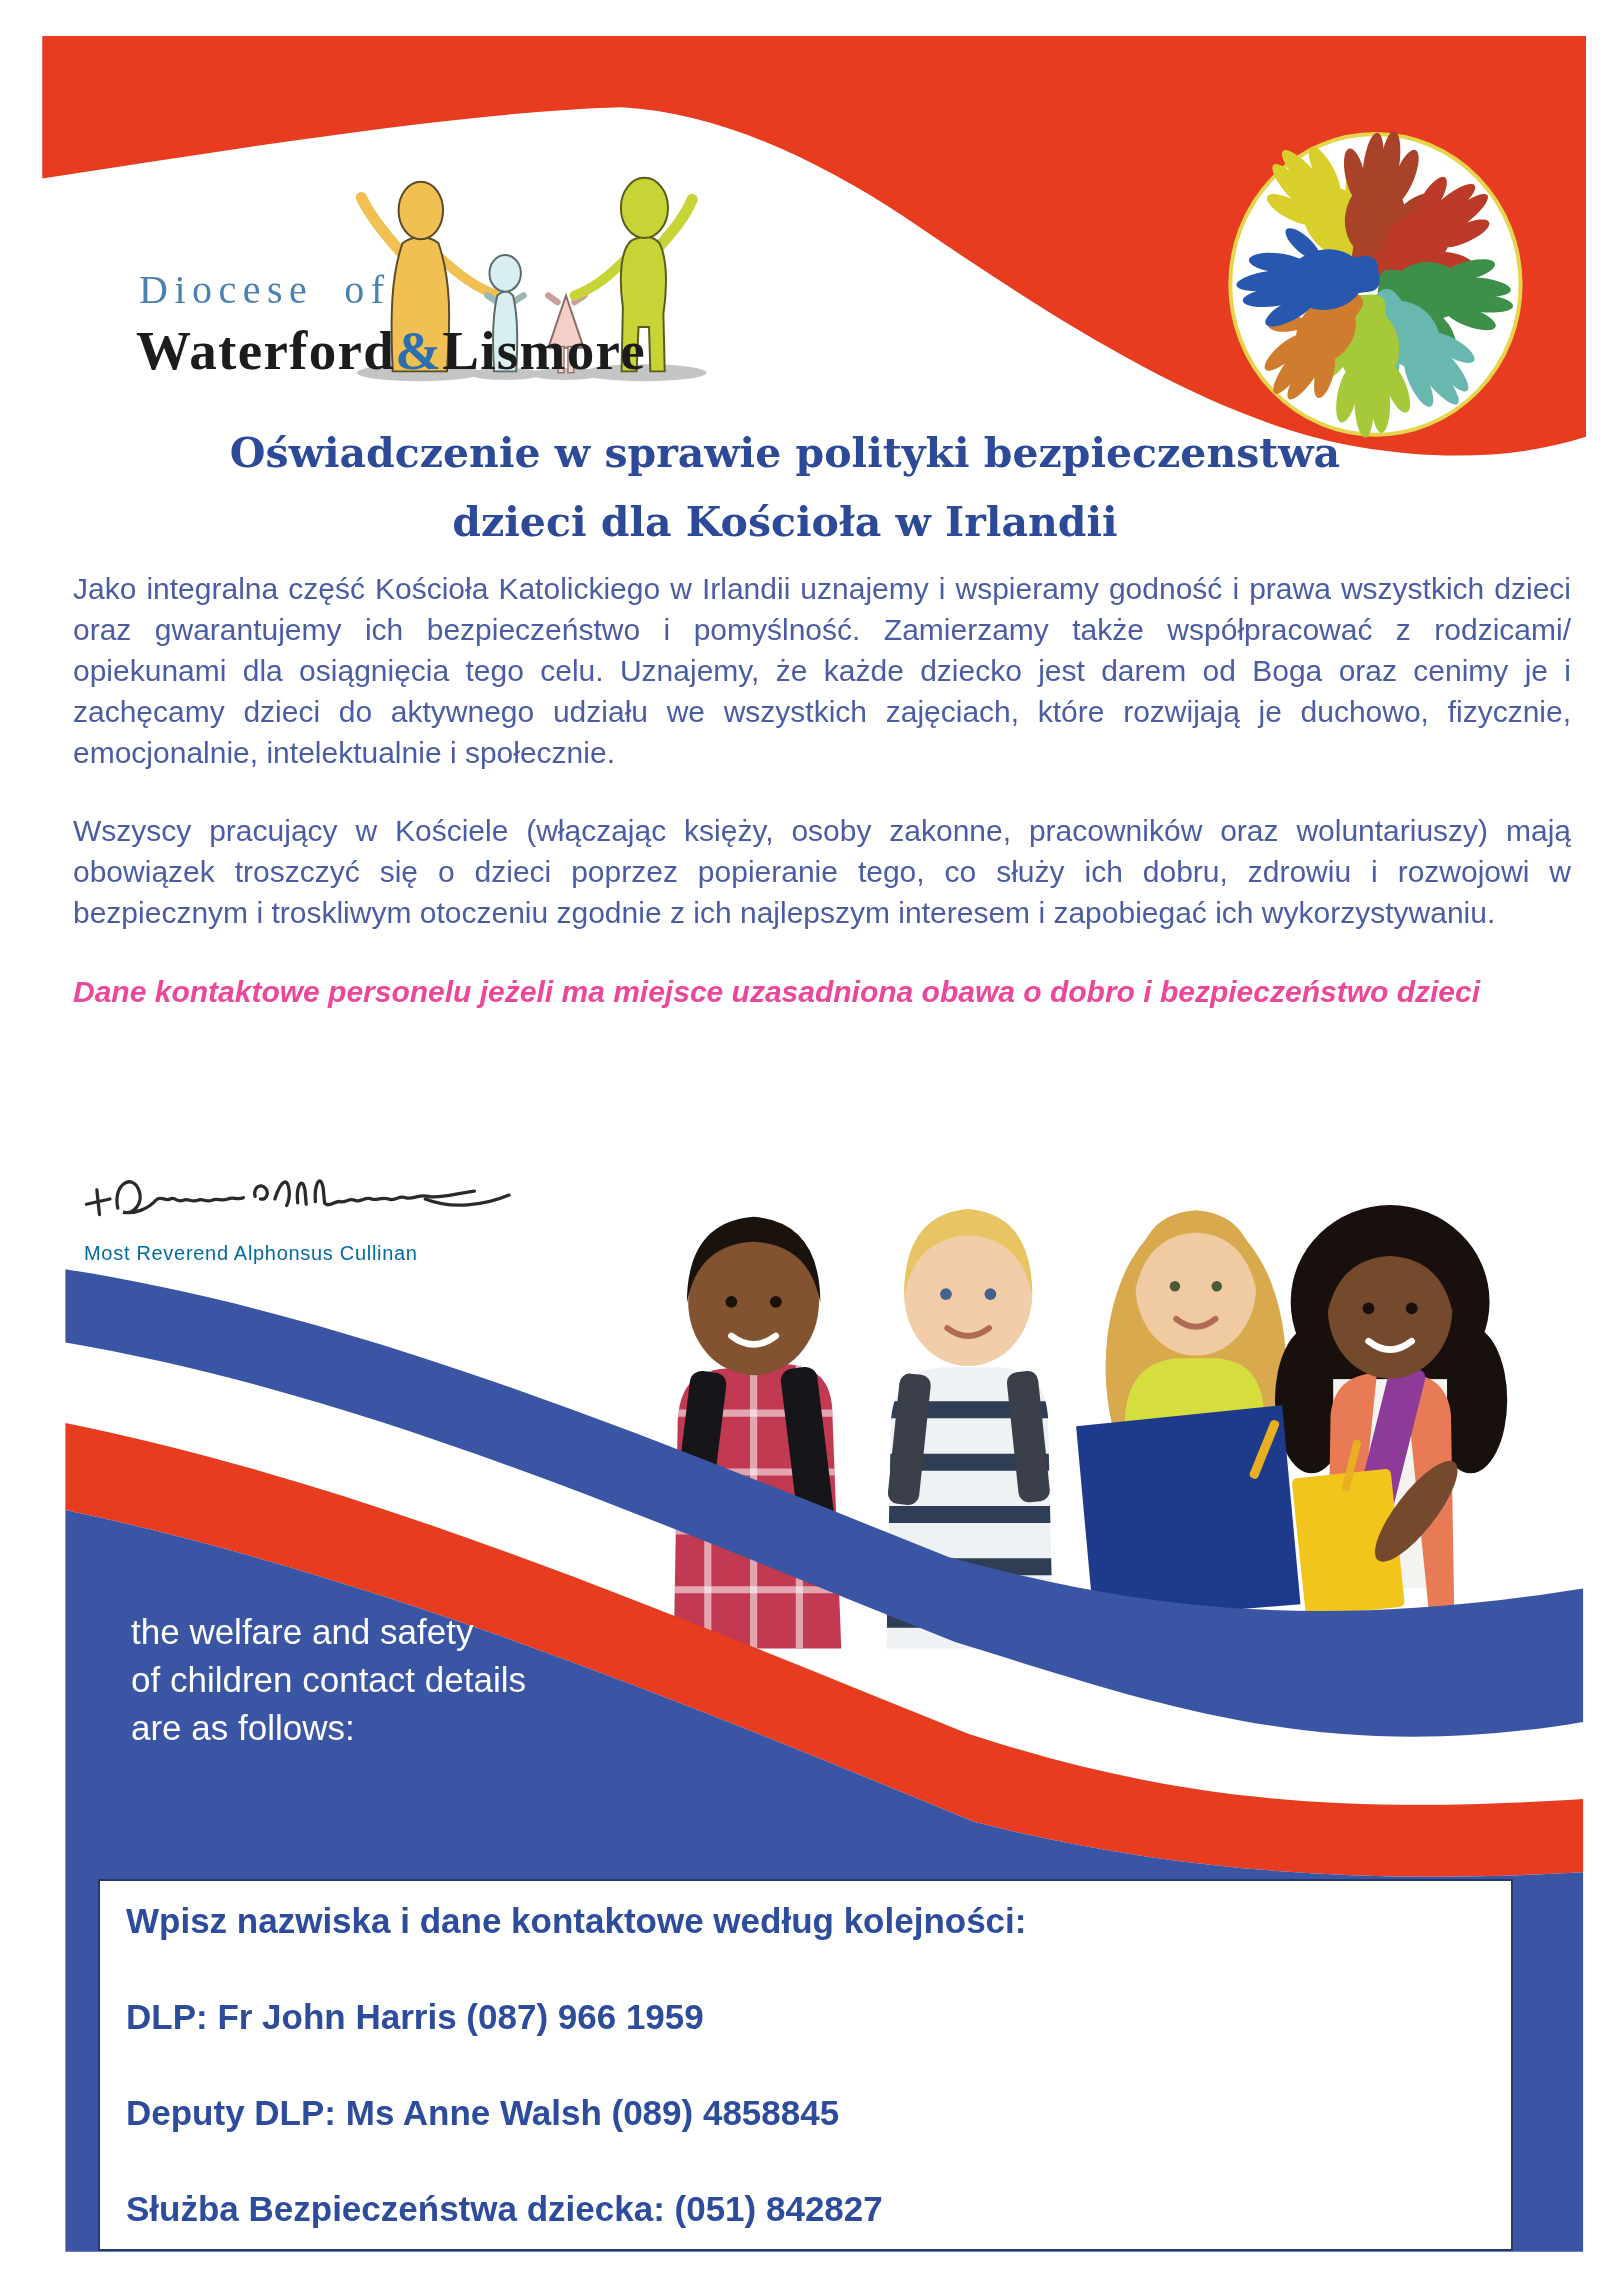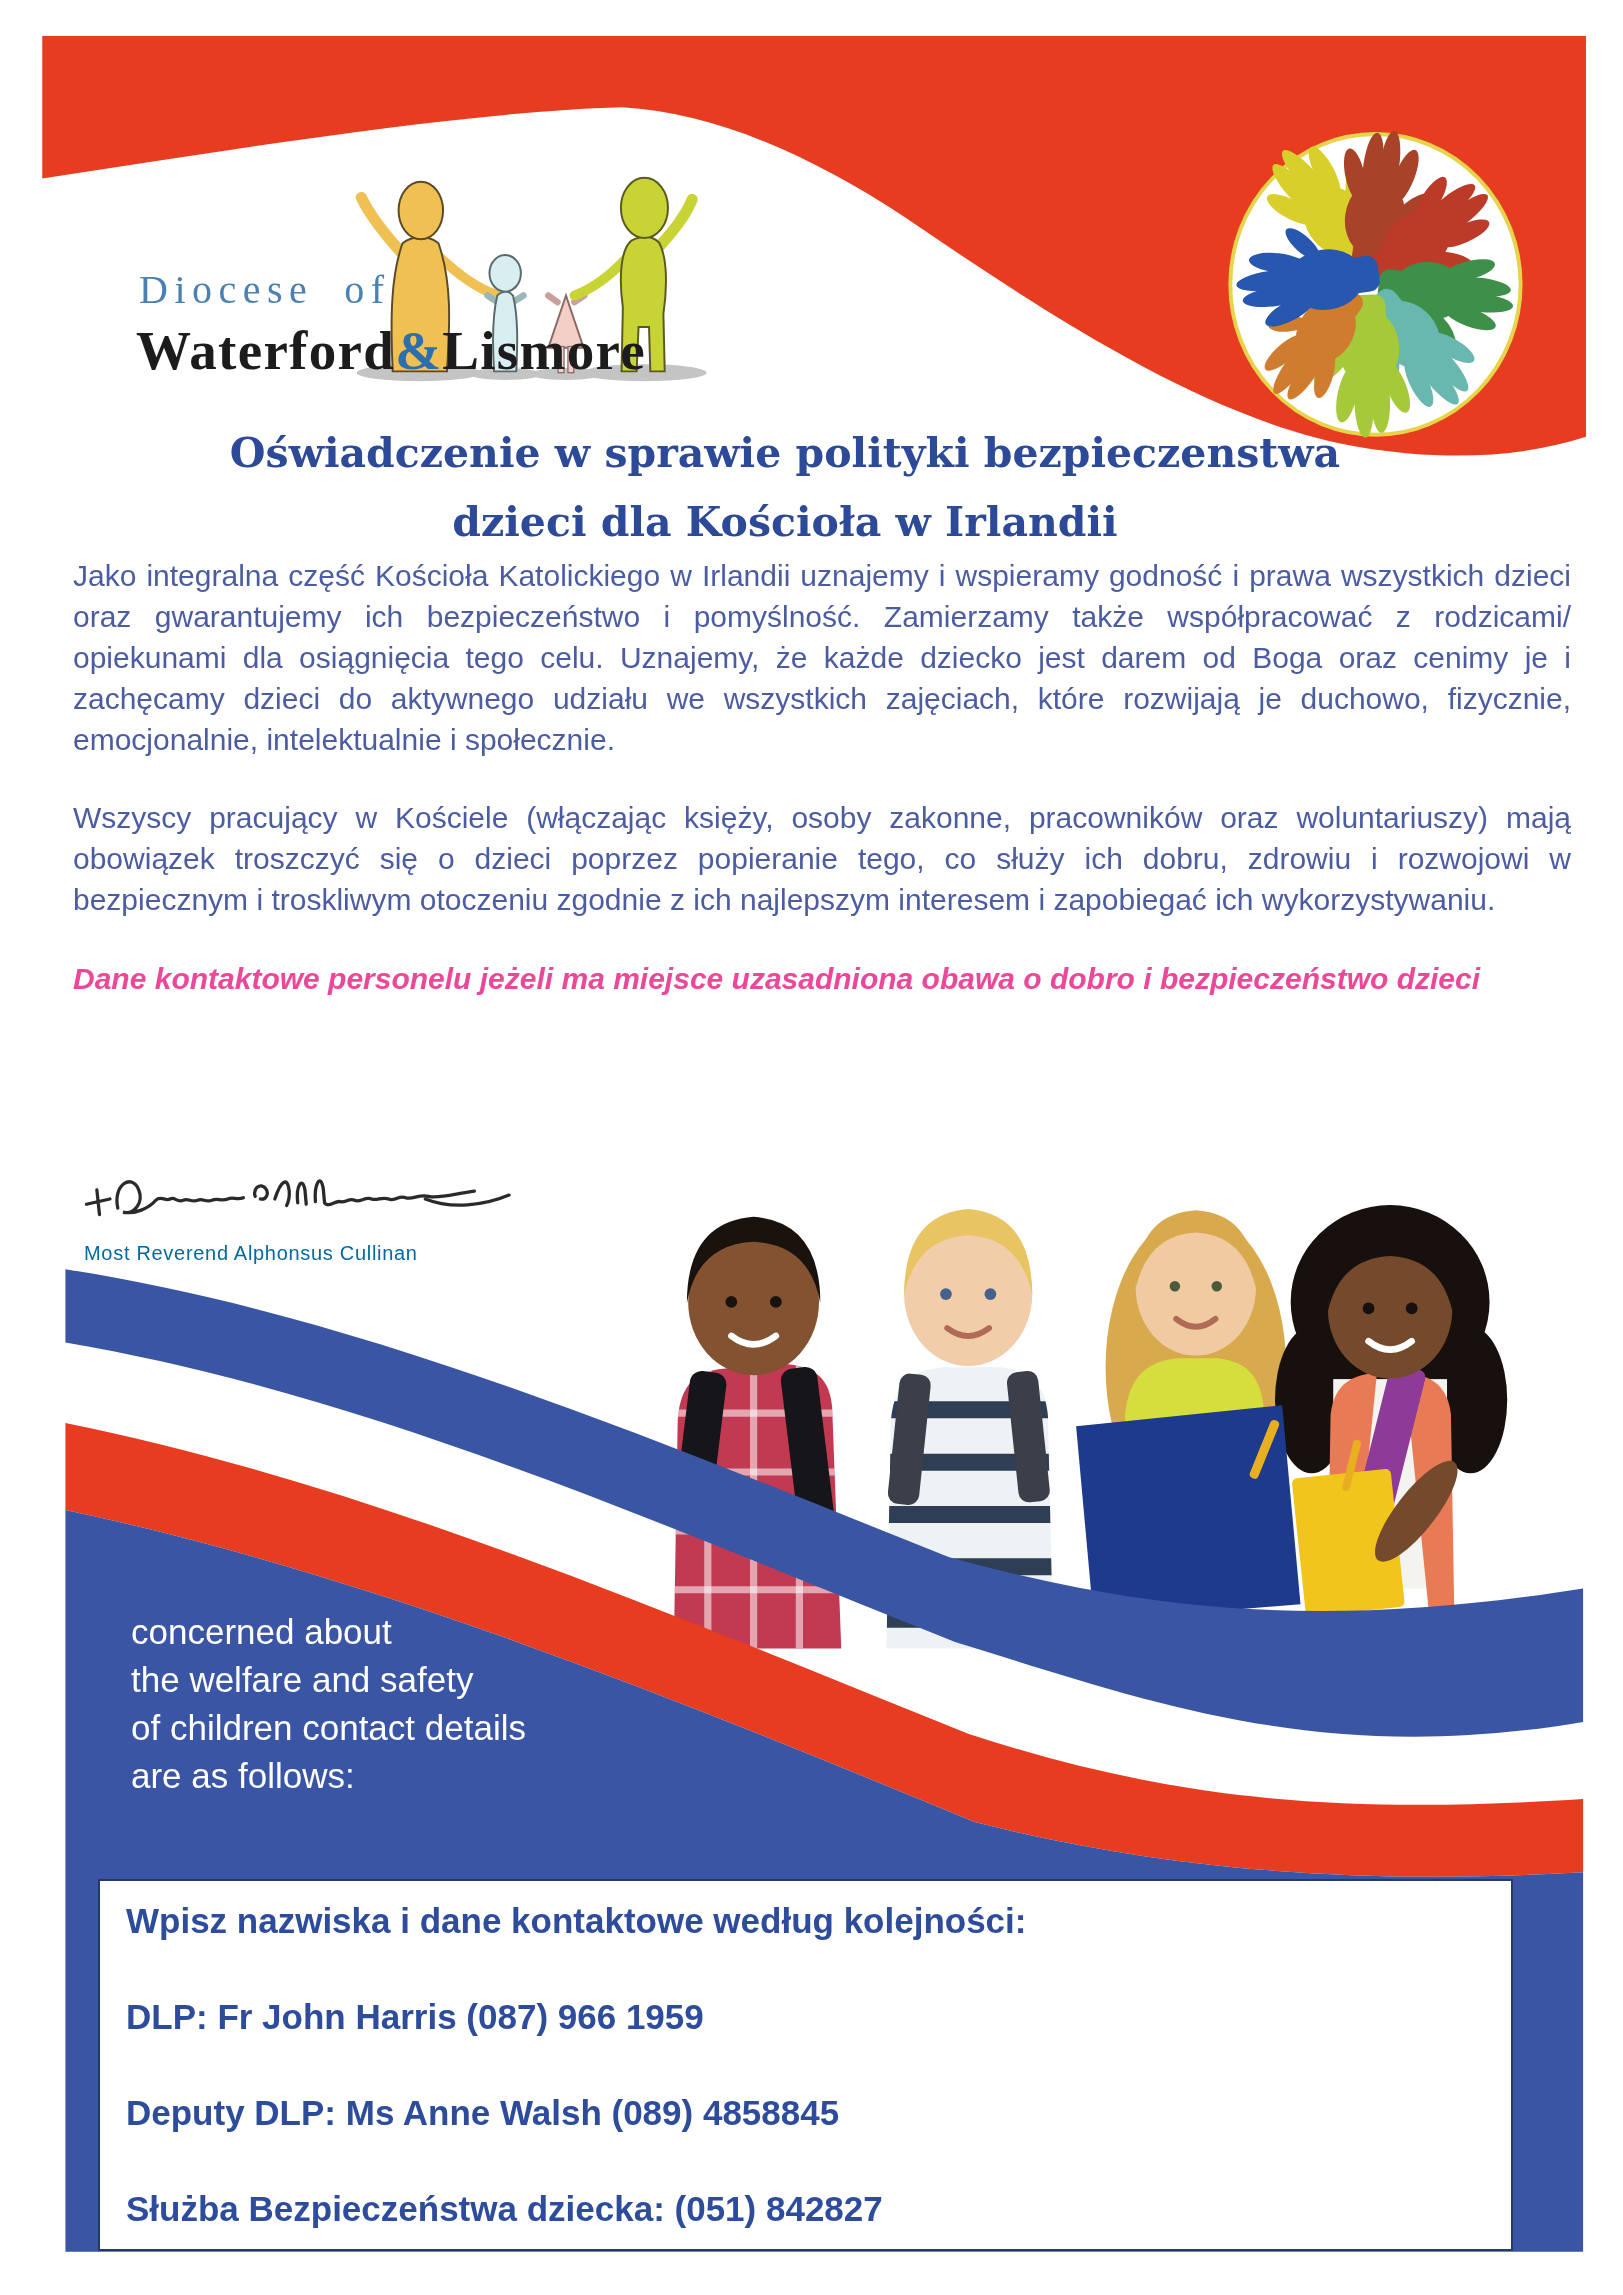--- a/index.html
+++ b/index.html
@@ -33,21 +33,21 @@
   #title{
     left:0; top:419px; width:1570px;
     text-align:center;
     font-family:"DejaVu Serif", serif;
     font-weight:700; color:#2d4a99;
     font-size:41px; line-height:69px;
   }
 
   
   #body-text{
-    left:73px; top:555px; width:1498px;
+    left:73px; top:568px; width:1498px;
     color:#4c5ca3;
     font-size:30px; line-height:41px;
     text-align:justify;
   }
   #body-text .para{margin:0 0 37px 0;}
   #highlight{
     color:#ec4899; font-weight:700; font-style:italic;
     font-size:30px; line-height:43px; text-align:justify;
   }
 
@@ -261,21 +261,20 @@
               C1040,2600 580,2410 100,2308 Z" fill="#e73c1f"></path>
 
       <path d="M100,2308
               C580,2410 1040,2600 1490,2785
               C1800,2864 2100,2880 2420,2862
               L2420,3442 L100,3442 Z" fill="#3b55a5"></path>
     </g>
   </svg>
 
   <div class="abs" id="concern-note">
-    <div>concerned about</div>
     <div>the welfare and safety</div>
     <div>of children contact details</div>
     <div>are as follows:</div>
   </div>
 
   <div class="abs" id="contact-box">
     <div class="cline">Wpisz nazwiska i dane kontaktowe według kolejności:</div>
     <div class="cline">DLP: Fr John Harris (087) 966 1959</div>
     <div class="cline">Deputy DLP: Ms Anne Walsh (089) 4858845</div>
     <div class="cline">Służba Bezpieczeństwa dziecka: (051) 842827</div>

